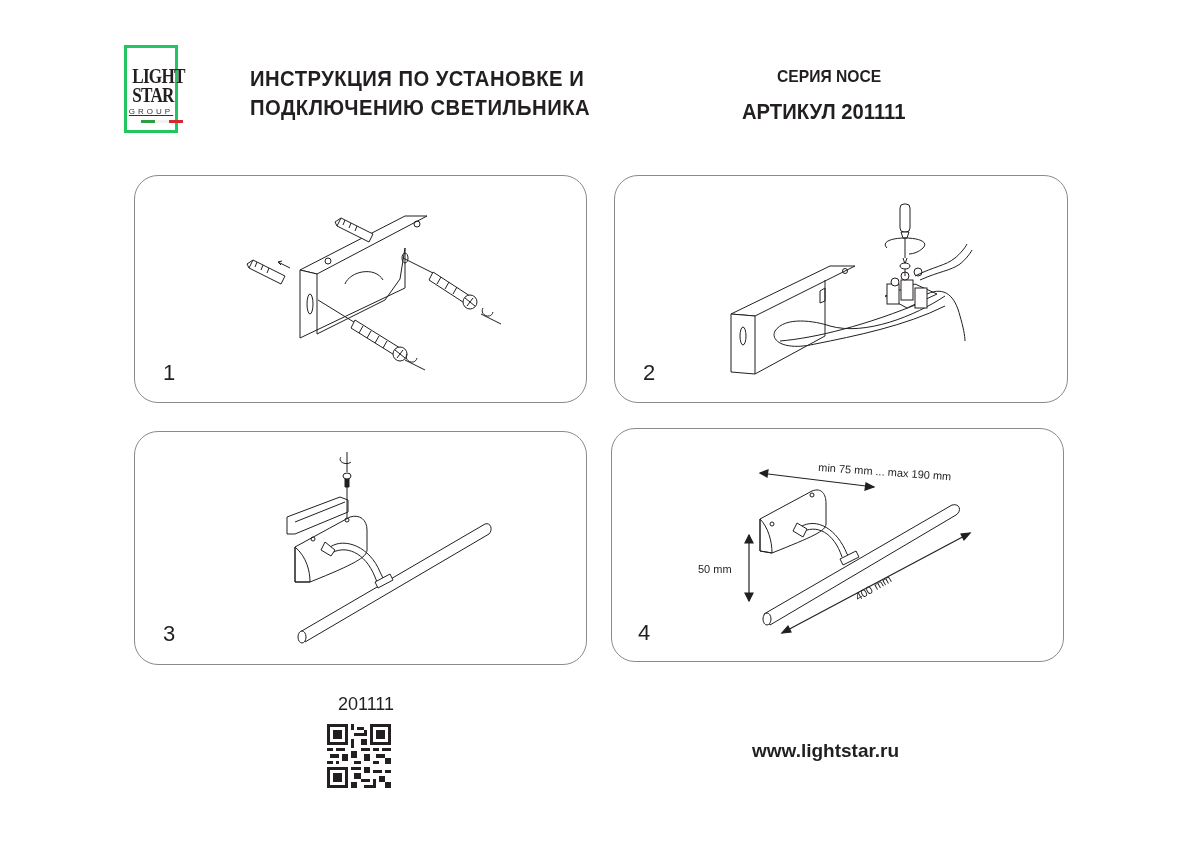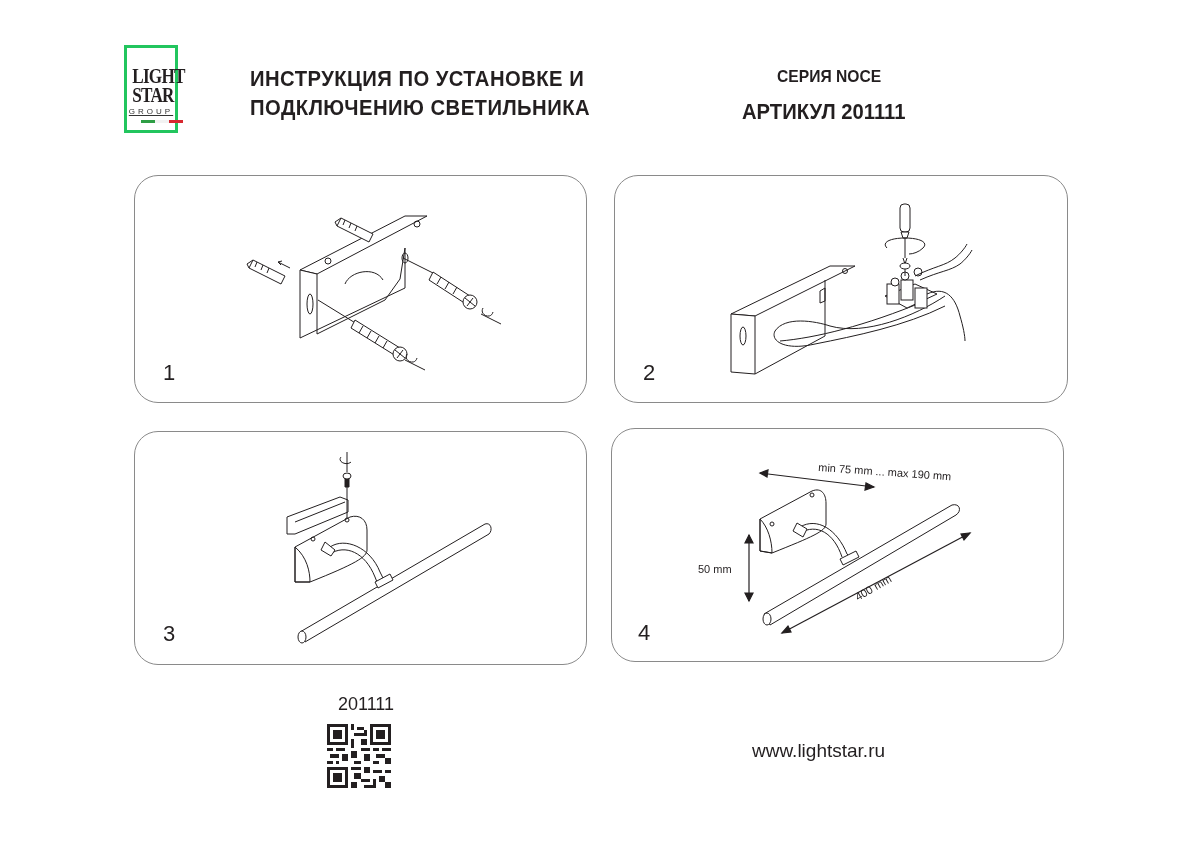--- a/index.html
+++ b/index.html
@@ -13,21 +13,21 @@
   .logo .flag{position:absolute;left:14px;top:72px;width:42px;height:3px;display:flex;}
   .logo .flag span{flex:1;}
   .title{left:250px;top:64px;font-weight:bold;font-size:22px;line-height:29px;letter-spacing:0.5px;transform:scaleX(0.92);transform-origin:left top;white-space:nowrap;}
   .series{left:777px;top:66px;font-weight:bold;font-size:17px;line-height:22px;white-space:nowrap;transform:scaleX(0.92);transform-origin:left top;}
   .article{left:742px;top:98px;font-weight:bold;font-size:22px;line-height:28px;white-space:nowrap;transform:scaleX(0.92);transform-origin:left top;}
   .panel{border:1.5px solid #8a8a8a;border-radius:24px;box-sizing:border-box;background:#fff;}
   .step{font-size:22px;color:#231f20;}
   .panel svg{position:absolute;left:0;top:0;}
   .sku{left:328px;top:694px;font-weight:normal;font-size:18px;margin-left:10px;}
   .qr{left:327px;top:724px;width:64px;height:64px;}
-  .url{left:752px;top:740px;font-weight:normal;font-size:19px;}
+  .url{left:752px;top:740px;font-weight:bold;font-size:19px;}
   .dim{font-family:"Liberation Sans",sans-serif;font-size:11px;fill:#231f20;}
 </style>
 </head>
 <body>
 
 <div class="abs logo">
   <div class="l1">LIGHT</div>
   <div class="l2">STAR</div>
   <div class="l3">GROUP</div>
   <div class="flag">

